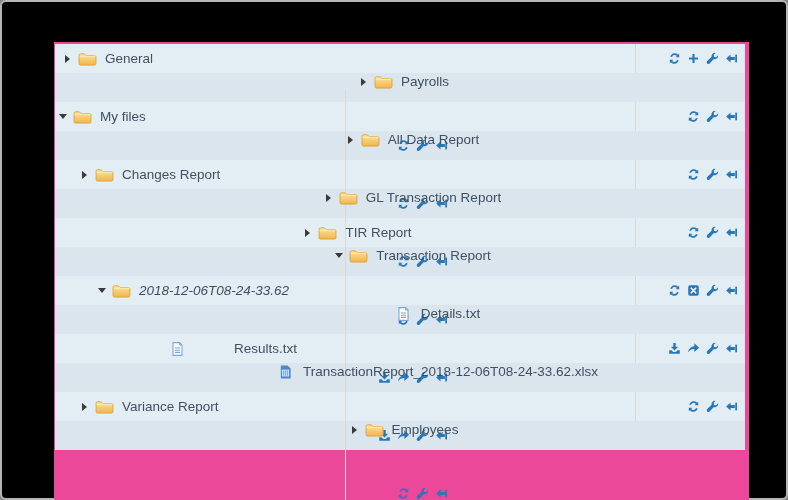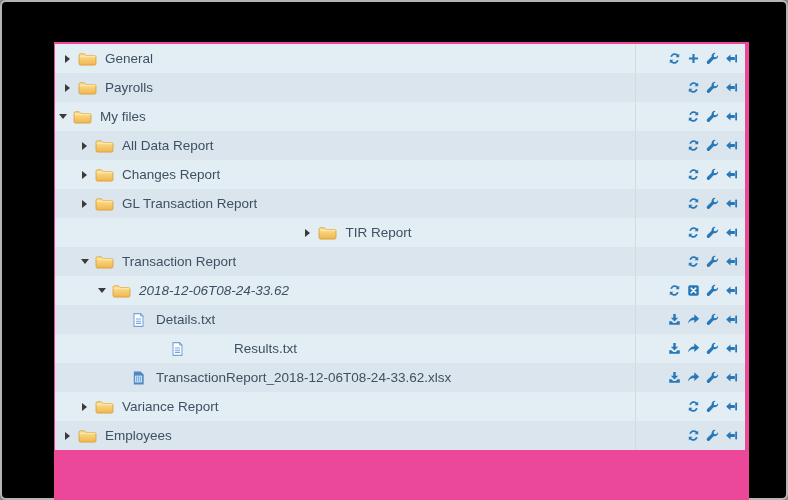--- a/index.html
+++ b/index.html
@@ -15,21 +15,21 @@
   .panel{
     position:absolute;left:52px;top:40px;width:695px;height:480px;
     background:#ec4899;box-sizing:border-box;
     padding:2px 4px 7px 1px;
   }
   .tree{width:100%;}
   .row{
     display:flex;align-items:center;height:29px;width:100%;
   }
   .row.light{background:#e3eef4;}
-  .row.dark{background:#dae5ed;}
+  .row.dark{background:#dae5ed;flex-direction:column;}
   .name-cell{
     flex:1;display:flex;align-items:center;height:100%;
     cursor:pointer;min-width:0;
   }
   .twisty{
     width:15px;height:15px;flex:0 0 15px;
     display:flex;align-items:center;justify-content:center;
   }
   .twisty.collapsed::before{
     content:"";display:block;width:0;height:0;

